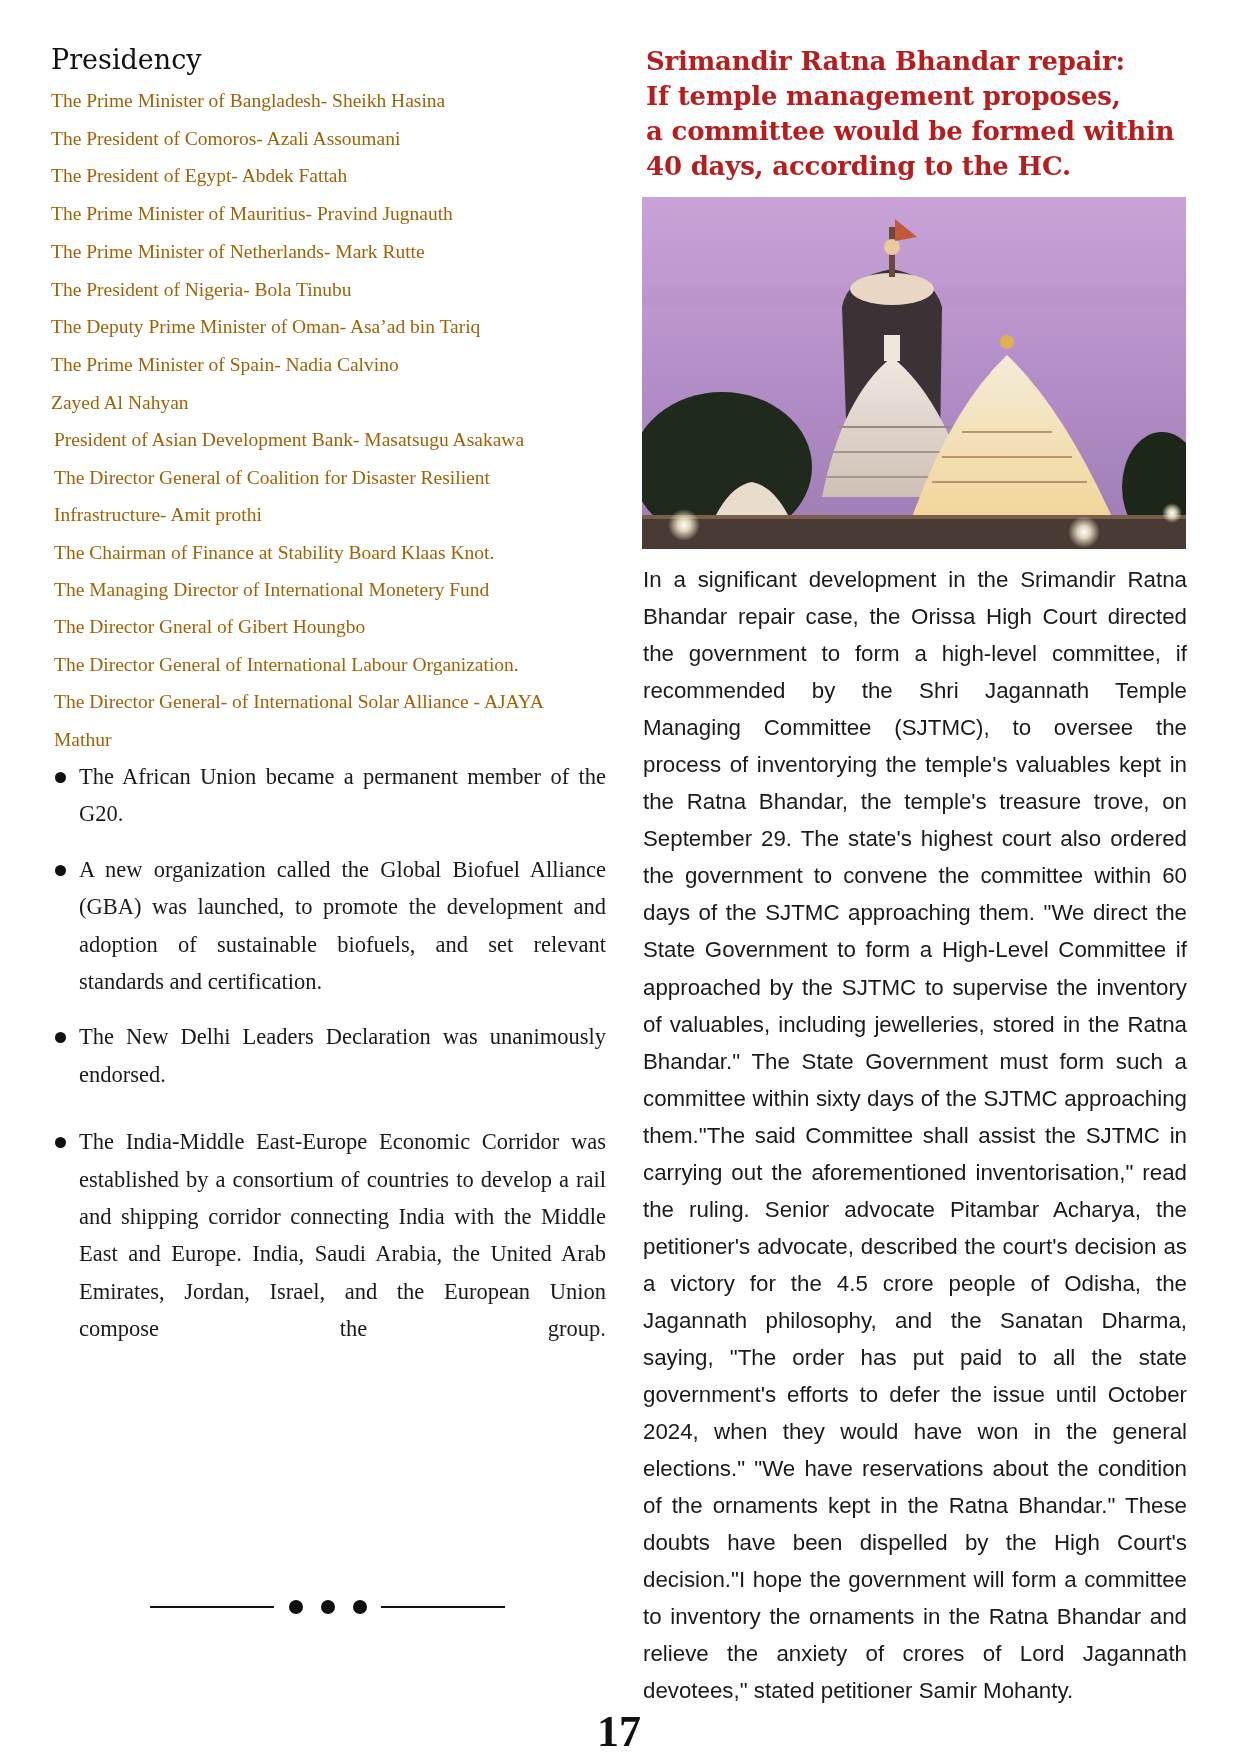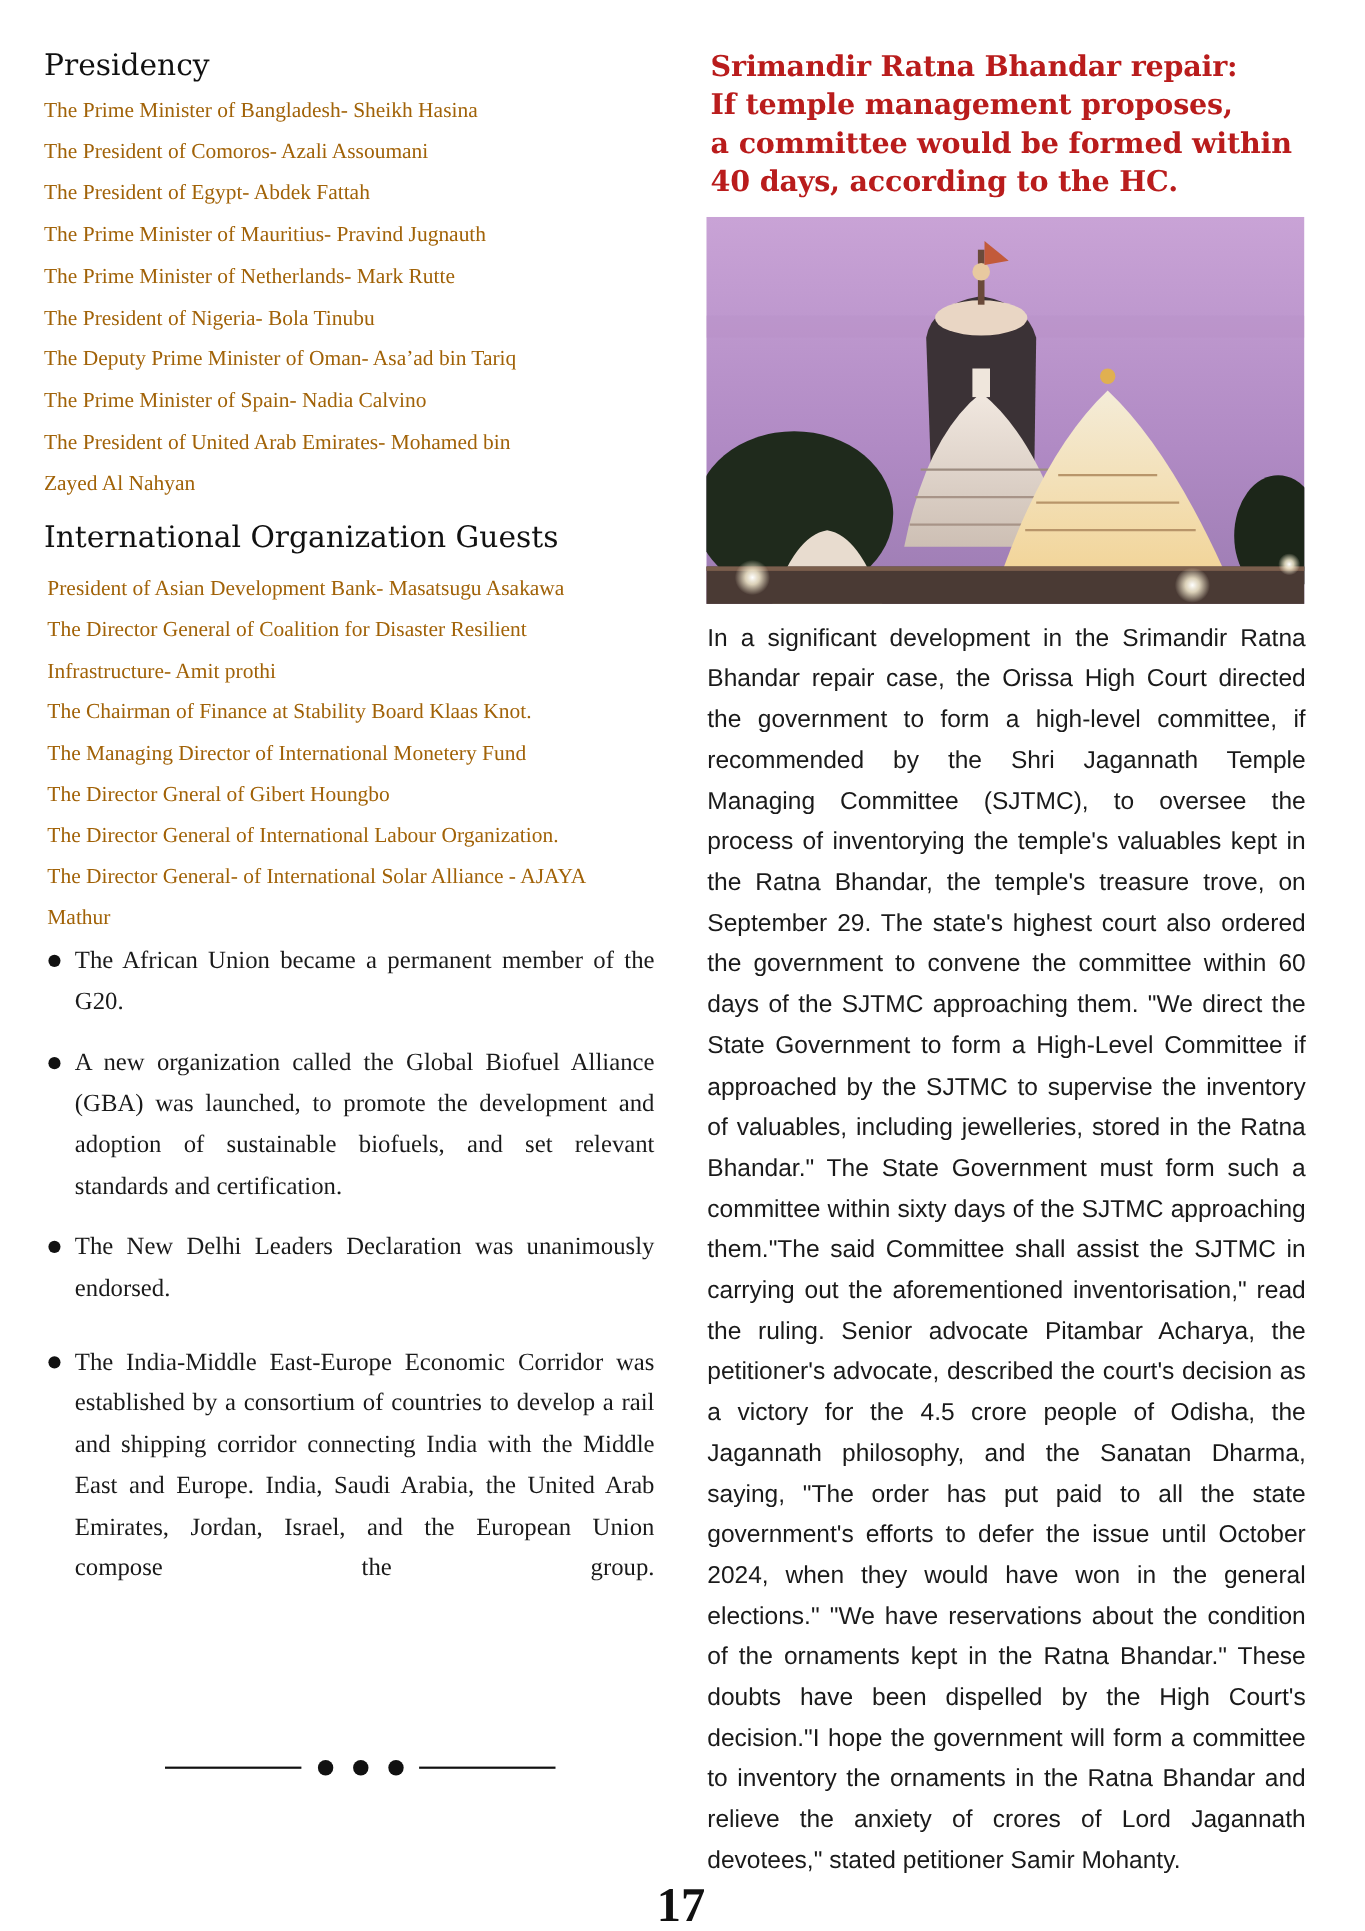--- a/index.html
+++ b/index.html
@@ -1,19 +1,19 @@
 <!DOCTYPE html>
 <html><head>
 <meta charset="utf-8">
 <style>
   html, body { margin: 0; padding: 0; background: #ffffff; }
   body { width: 1241px; height: 1755px; position: relative; overflow: hidden; color: #111; }
   .heading { font-family: "DejaVu Serif", "Liberation Serif", serif; font-weight: normal; color: #111; }
 
-  .col-left { position: absolute; left: 40px; top: 40px; width: 555px; }
+  .col-left { position: absolute; left: 51px; top: 40px; width: 555px; }
   .col-right { position: absolute; left: 646px; top: 44px; width: 548px; }
 
   .sec-title { font-size: 27px; margin: 0; line-height: 40px; }
   .list { margin: 0; padding: 0; list-style: none; }
   .list li { font-family: "Liberation Serif", serif; font-size: 19.5px; line-height: 37.7px; color: #a16207; white-space: nowrap; }
 
   #presidency-title { margin-bottom: 2px; }
   #intl-title { margin-top: 10px; margin-bottom: 8px; }
   #intl-list { padding-left: 3px; }
   #intl-list li { line-height: 37.4px; }
@@ -47,25 +47,23 @@
   <h2 id="presidency-title" class="sec-title heading">Presidency</h2>
   <ul class="list">
     <li>The Prime Minister of Bangladesh- Sheikh Hasina</li>
     <li>The President of Comoros- Azali Assoumani</li>
     <li>The President of Egypt- Abdek Fattah</li>
     <li>The Prime Minister of Mauritius- Pravind Jugnauth</li>
     <li>The Prime Minister of Netherlands- Mark Rutte</li>
     <li>The President of Nigeria- Bola Tinubu</li>
     <li>The Deputy Prime Minister of Oman- Asa’ad bin Tariq</li>
     <li>The Prime Minister of Spain- Nadia Calvino</li>
-    <li>The President of United Arab Emirates- Mohamed bin</li>
     <li>Zayed Al Nahyan</li>
   </ul>
 
-  <h2 id="intl-title" class="sec-title heading">International Organization Guests</h2>
   <ul id="intl-list" class="list">
     <li>President of Asian Development Bank- Masatsugu Asakawa</li>
     <li>The Director General of Coalition for Disaster Resilient</li>
     <li>Infrastructure- Amit prothi</li>
     <li>The Chairman of Finance at Stability Board Klaas Knot.</li>
     <li>The Managing Director of International Monetery Fund</li>
     <li>The Director  Gneral of Gibert Houngbo</li>
     <li>The Director General of International Labour Organization.</li>
     <li>The Director General- of International Solar Alliance - AJAYA</li>
     <li>Mathur</li>

